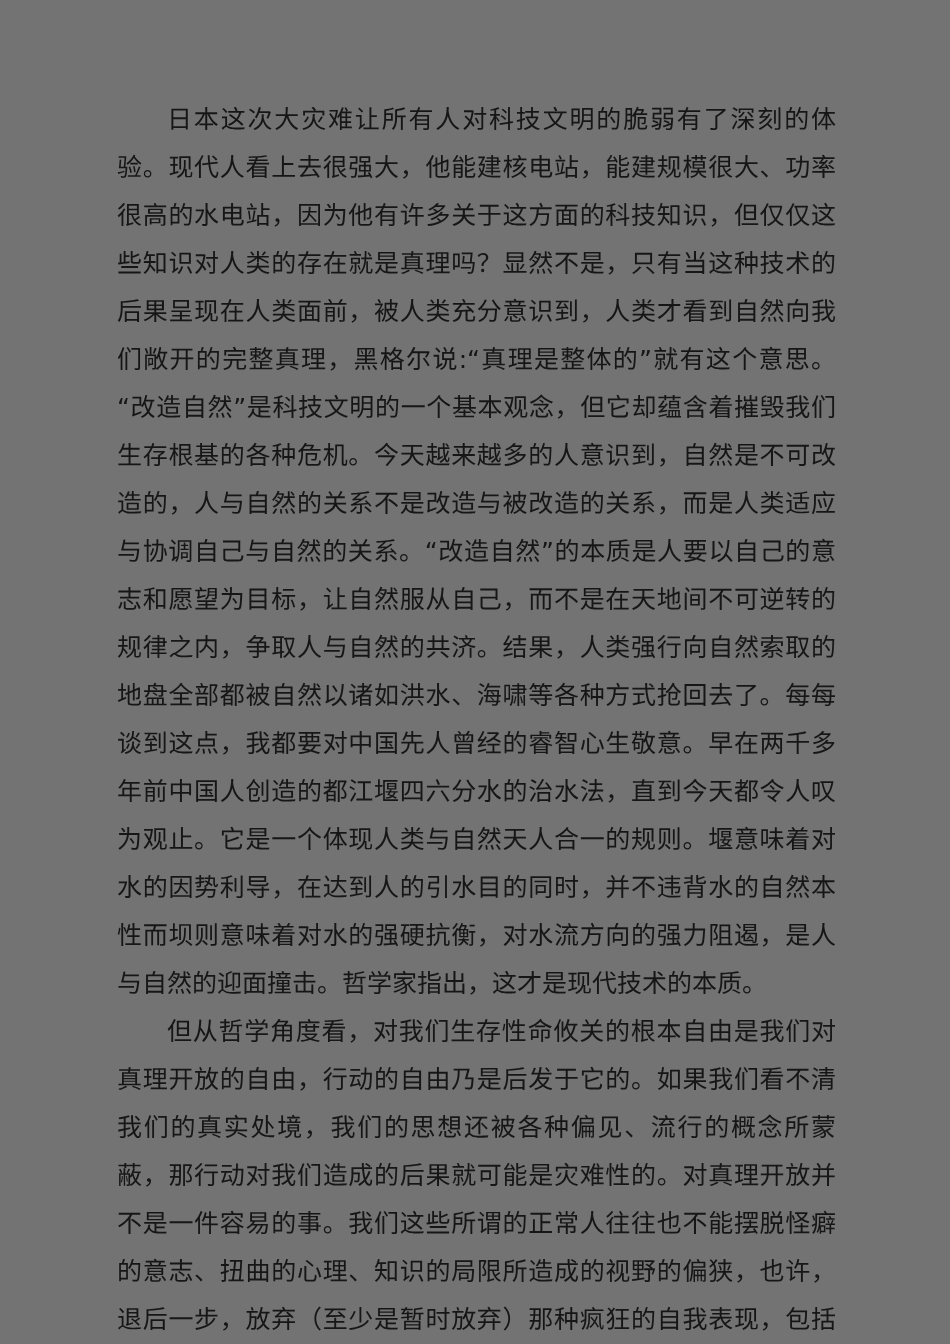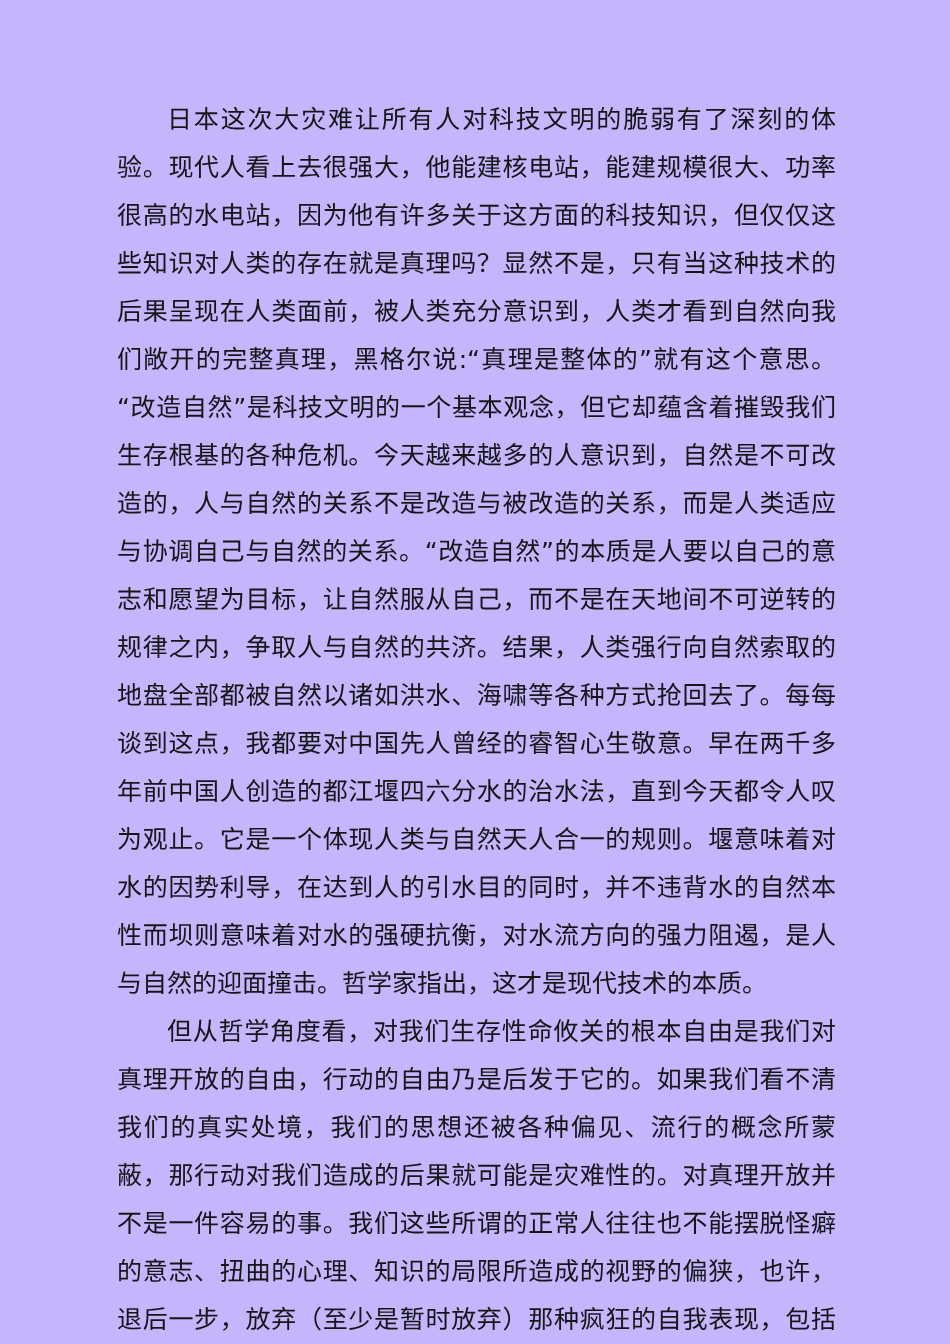--- a/index.html
+++ b/index.html
@@ -11,21 +11,21 @@
 
   body {
     font-family: "DejaVu Sans", "Liberation Sans", sans-serif;
   }
 
   #page {
     position: relative;
     width: 950px;
     height: 1344px;
     margin: 0 auto;
-    background: #c4b5fd;
+    background: #737373;
     overflow: hidden;
     box-sizing: border-box;
   }
 
   #doc-body {
     position: absolute;
     left: 117px;
     top: 96px;
     width: 719px;
   }

